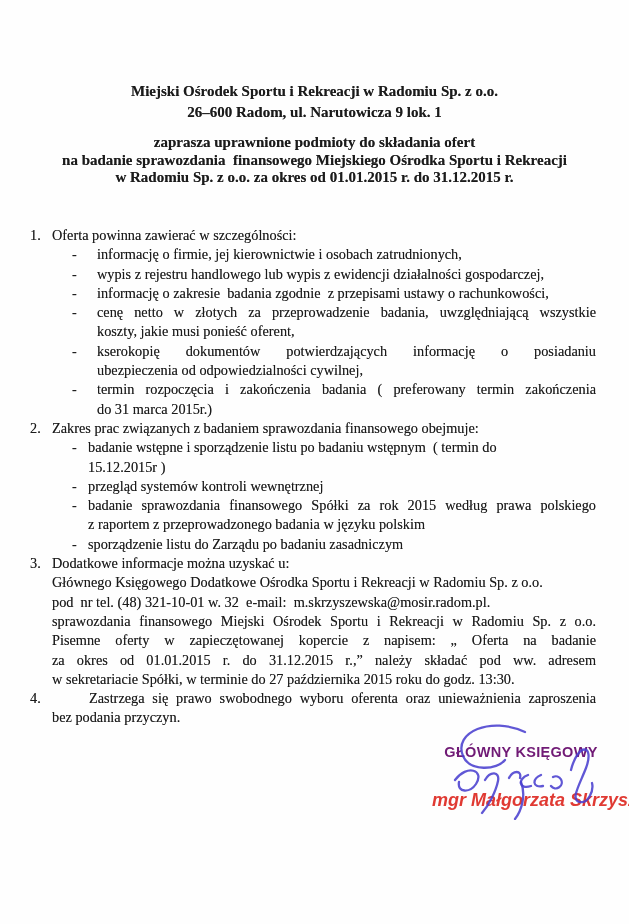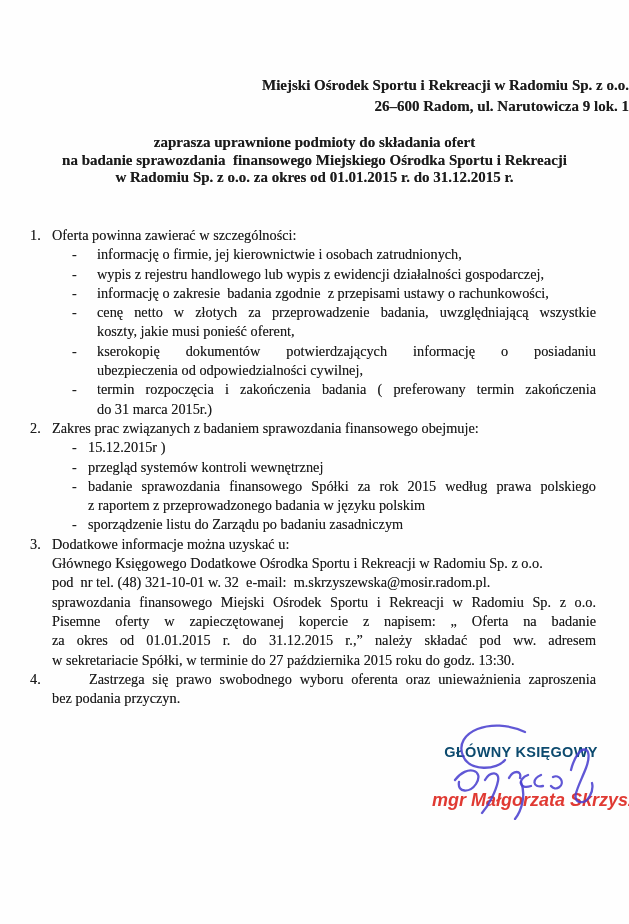--- a/index.html
+++ b/index.html
@@ -5,21 +5,21 @@
   html,body{margin:0;padding:0;background:#ffffff;}
   .page{
     position:relative;width:629px;height:924px;background:#fefefe;overflow:hidden;
     font-family:"Liberation Serif","DejaVu Serif",serif;
     color:#1b1b1b;
     text-shadow:0 0 .5px rgba(25,25,25,.55);
   }
   
   .hdr{position:absolute;left:0;right:0;text-align:center;font-weight:bold;font-size:15px;}
   .hdr .hline{white-space:pre;}
-  #org{top:75px;line-height:21px;text-align:right;}
+  #org{top:81px;line-height:21px;}
   #invite{top:134px;line-height:17.6px;}
   
   .body{
     position:absolute;left:30px;top:226px;width:566px;
     font-size:14.3px;line-height:19.3px;
   }
   .nrow{display:flex;}
   .nnum{width:22px;flex:none;white-space:pre;}
   .nlead{flex:1;white-space:pre;font-family:Liberation Serif, serif;}
   .item-content{margin-left:22px;}
@@ -27,21 +27,21 @@
   .brow .dash{flex:none;width:25px;white-space:pre;}
   .item2 .brow .dash{width:16px;}
   .btxt{flex:1;min-width:0;}
   .line{white-space:pre;}
   .j{white-space:normal;text-align:justify;text-align-last:justify;}
   
   .stamp{
     position:absolute;left:432px;top:744px;width:178px;text-align:center;
     font-family:"Liberation Sans","DejaVu Sans",sans-serif;text-shadow:none;
   }
-  .stamp-title{font-weight:bold;font-size:14.5px;letter-spacing:.3px;color:#0c4a6e;}
+  .stamp-title{font-weight:bold;font-size:14.5px;letter-spacing:.3px;color:#701a75;}
   .stamp-name{margin-top:30px;font-style:italic;font-weight:bold;font-size:18px;color:#e03a33;white-space:pre;}
   .sig{position:absolute;left:425px;top:720px;width:190px;height:100px;pointer-events:none;}
   .sig path{fill:none;stroke:#4a40cf;stroke-width:2.3;stroke-linecap:round;stroke-linejoin:round;opacity:.88;}
 </style>
 </head>
 <body>
 
 <div class="page">
 
   <div class="hdr" id="org">
@@ -107,20 +107,21 @@
 
     <div class="item2">
       <div class="nrow">
         <span class="nnum">2.</span>
         <span class="nlead">Zakres prac związanych z badaniem sprawozdania finansowego obejmuje:</span>
       </div>
       <div class="item-content">
         <div class="brow">
           <span class="dash">-</span>
           <div class="btxt">
+            <div class="line">badanie wstępne i sporządzenie listu po badaniu wstępnym  ( termin do</div>
             <div class="line">15.12.2015r )</div>
           </div>
         </div>
         <div class="brow">
           <span class="dash">-</span>
           <div class="btxt">
               <div class="line">przegląd systemów kontroli wewnętrznej</div>
             </div>
         </div>
         <div class="brow">

